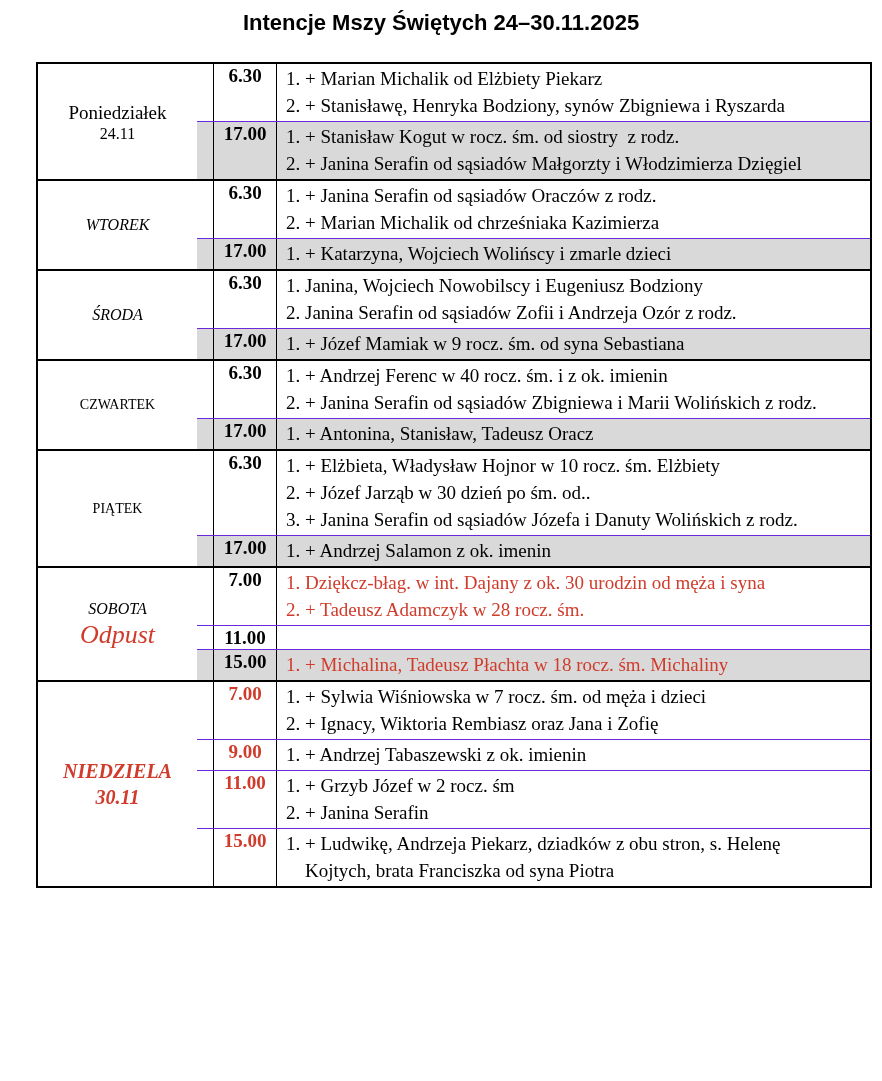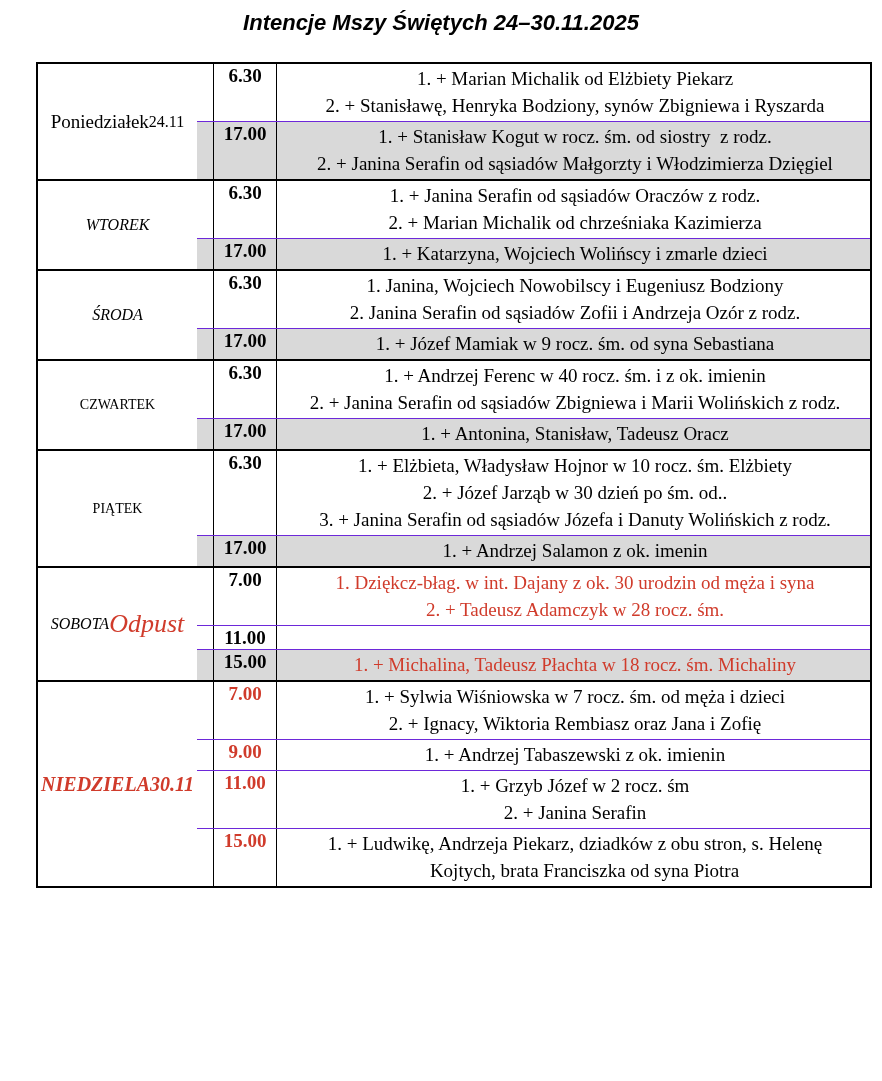--- a/index.html
+++ b/index.html
@@ -4,43 +4,42 @@
 <style>
   html,body{margin:0;padding:0;background:#ffffff;}
   .page{
     width:882px;height:1081px;position:relative;background:#ffffff;
     font-family:"Liberation Serif", serif;color:#000;box-sizing:border-box;
   }
   .title{
     position:absolute;top:10px;left:0;width:100%;text-align:center;
     font-family:"Liberation Sans", sans-serif;font-weight:bold;font-size:22px;
     letter-spacing:0px;
-    font-style:italic;
   }
   .mass-table{
     position:absolute;left:36px;top:62px;width:836px;
     border:2px solid #000;box-sizing:border-box;
   }
   .day-group{display:flex;}
   .day-group + .day-group{border-top:2px solid #000;}
   .day-cell{
-    width:159px;flex:0 0 159px;display:flex;
+    width:159px;flex:0 0 159px;display:flex;flex-direction:column;
     justify-content:center;align-items:center;text-align:center;
     padding:8px 4px;box-sizing:border-box;
   }
   .slots{flex:1;display:flex;flex-direction:column;min-width:0;}
   .slot{display:flex;padding-left:16px;}
   .slot + .slot{border-top:1px solid #6d28d9;}
   .slot.shaded{background:var(--gray,#d9d9d9);}
   .time-cell{
     width:64px;flex:0 0 64px;border-left:1px solid #000;border-right:1px solid #000;
     font-weight:bold;font-size:19px;text-align:center;padding-top:1px;
     box-sizing:border-box;
   }
-  .int-cell{flex:1;padding:1px 6px 2px 9px;min-width:0;text-align:center;}
+  .int-cell{flex:1;padding:1px 6px 2px 9px;min-width:0;}
   .line{font-size:19px;line-height:27px;white-space:pre-wrap;}
   .red{color:var(--red,#d03b2b);}
   
   .lbl-plain-lg{font-size:19px;line-height:23px;}
   .lbl-plain-sm{font-size:16px;line-height:19px;}
   .lbl-italic-caps{font-style:italic;font-size:16px;line-height:22px;}
   .lbl-caps{font-size:14px;line-height:22px;}
   .lbl-odpust{font-style:italic;font-size:26px;line-height:30px;color:var(--red,#d03b2b);}
   .lbl-red-bold{font-style:italic;font-weight:bold;font-size:20px;line-height:26px;color:var(--red,#d03b2b);}
 </style>

